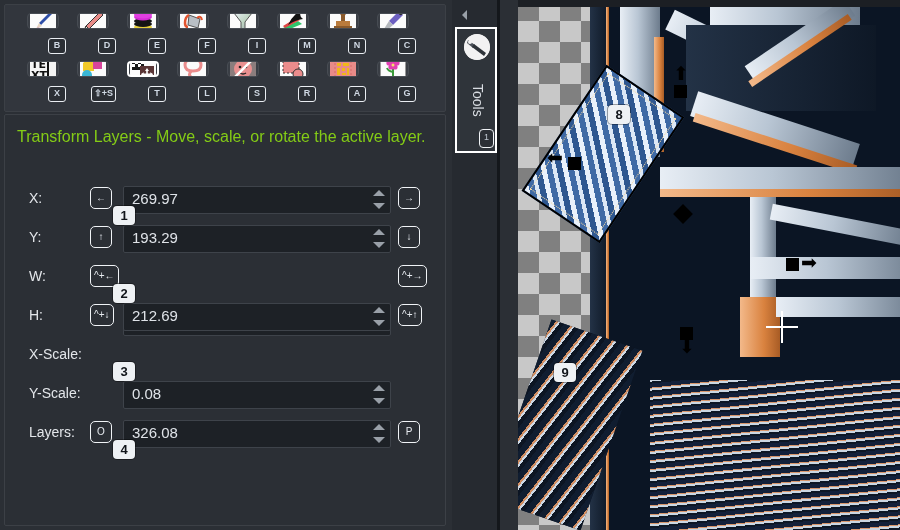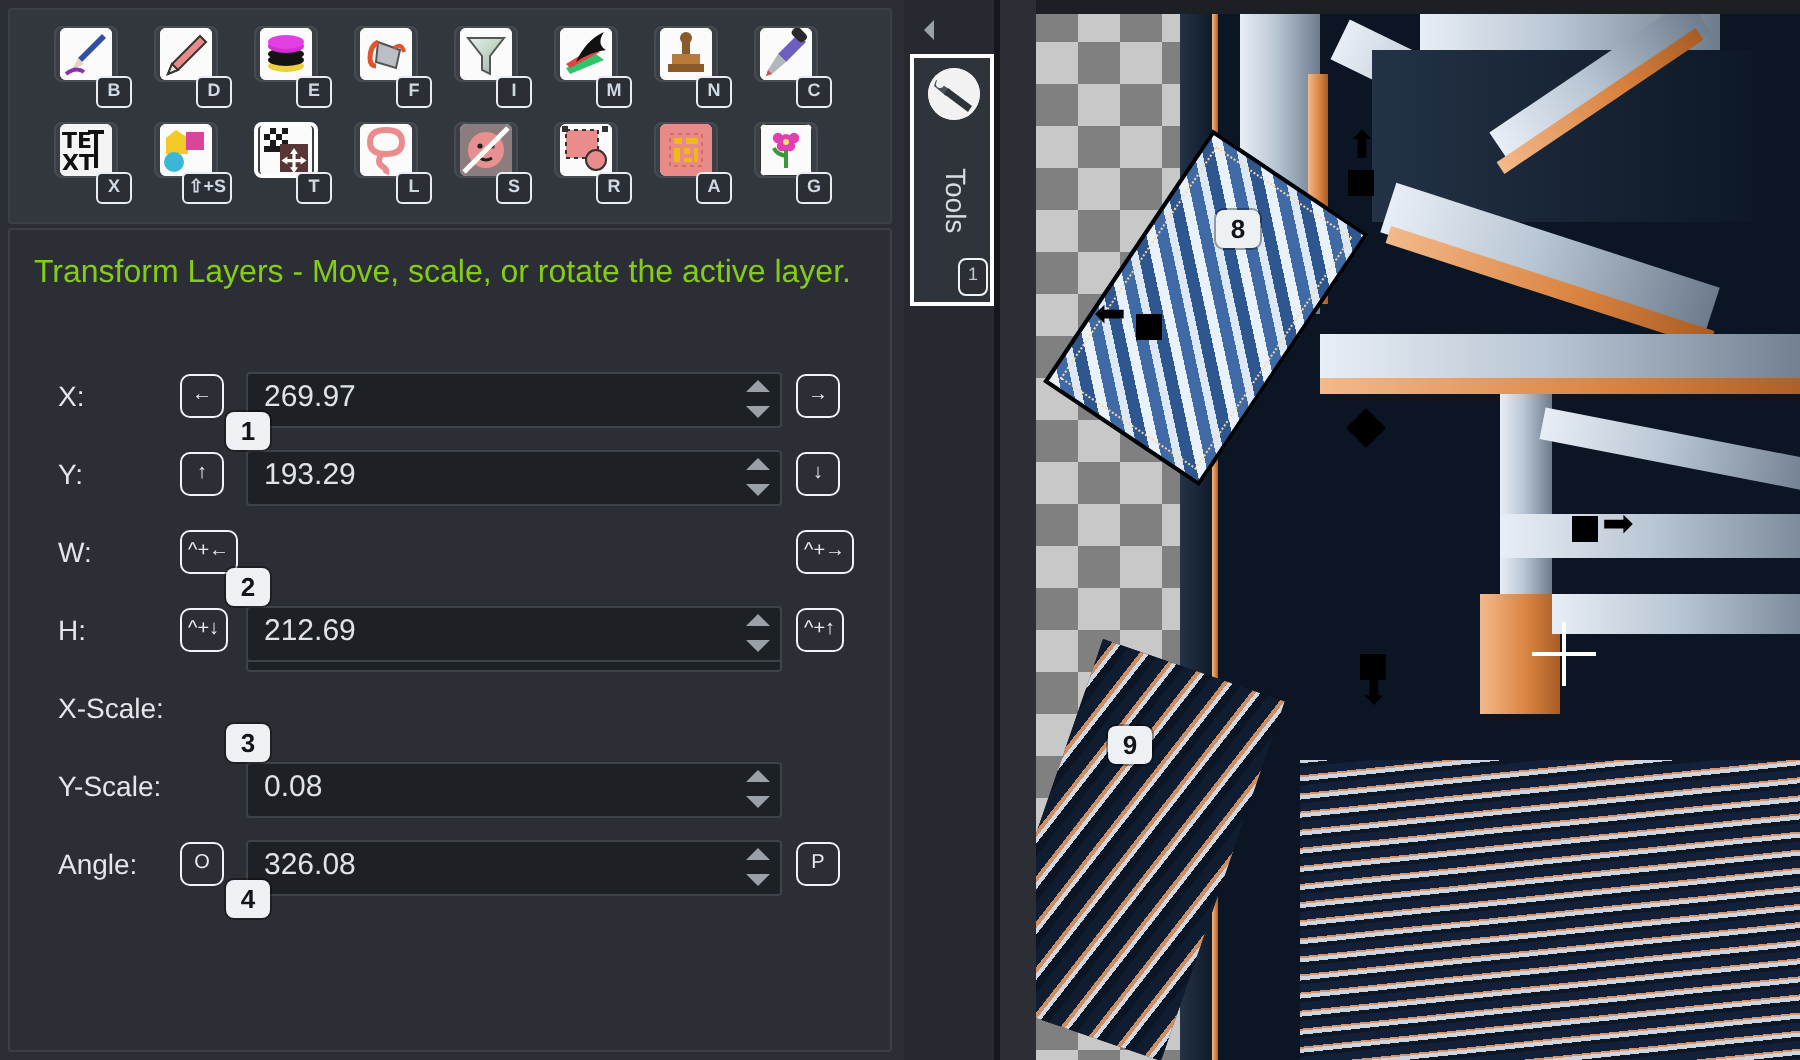--- a/index.html
+++ b/index.html
@@ -9,21 +9,21 @@
   
   #left-panel{position:absolute;left:0;top:0;width:450px;height:530px;background:#2b2f35;}
 
   #toolbar{position:absolute;left:4px;top:4px;width:442px;height:108px;
            background:#32363d;border:1px solid #3c4046;box-sizing:border-box;
            border-radius:2px;}
   .tool-row{position:absolute;left:22px;display:flex;gap:18px;}
   .tool-row.r1{top:8px;}
   .tool-row.r2{top:56px;}
   .tool-cell{position:relative;width:32px;height:40px;}
-  .tool-btn{position:relative;width:32px;height:28px;border-radius:4px;
+  .tool-btn{position:relative;width:32px;height:16px;border-radius:4px;
             background:#3a3e45;border:1px solid #474c53;box-sizing:border-box;
             display:flex;align-items:center;justify-content:center;overflow:hidden;}
   .tool-btn.selected{border:2px solid #ffffff;background:#3a3e45;}
   .tool-ico{width:26px;height:26px;border-radius:3px;background:#f2f2f2;
             display:block;position:relative;overflow:hidden;}
   .key-badge{position:absolute;right:-7px;bottom:-1px;min-width:12px;height:14px;
              padding:0 2px;border:1px solid #e9edf2;border-radius:3px;background:#2b2f35;
              color:#cfd8e3;font-size:9px;line-height:13px;text-align:center;
              font-family:"Liberation Sans",sans-serif;font-weight:bold;}
 
@@ -365,21 +365,21 @@
             <div class="num-badge" style="left: 108px; top: 21px;">3</div>
           </div>
           <div class="field-row" style="top: 265px; text-align: center;">
             <div class="f-label">Y-Scale:</div>
             <div class="spin" style="left: 118px; width: 268px;">
               <span class="val">0.08</span>
               <span class="arrows"></span>
             </div>
           </div>
           <div class="field-row" style="top: 304px;">
-            <div class="f-label">Angle:</div>
+            <div class="f-label">Layers:</div>
             <div class="side-btn" style="left: 85px;">O</div>
             <div class="side-btn" style="left: 393px;">P</div>
             <div class="spin" style="left: 118px; width: 268px;">
               <span class="val">326.08</span>
               <span class="arrows"></span>
             </div>
             <div class="num-badge" style="left: 108px; top: 21px;">4</div>
           </div>
         </div>
 

